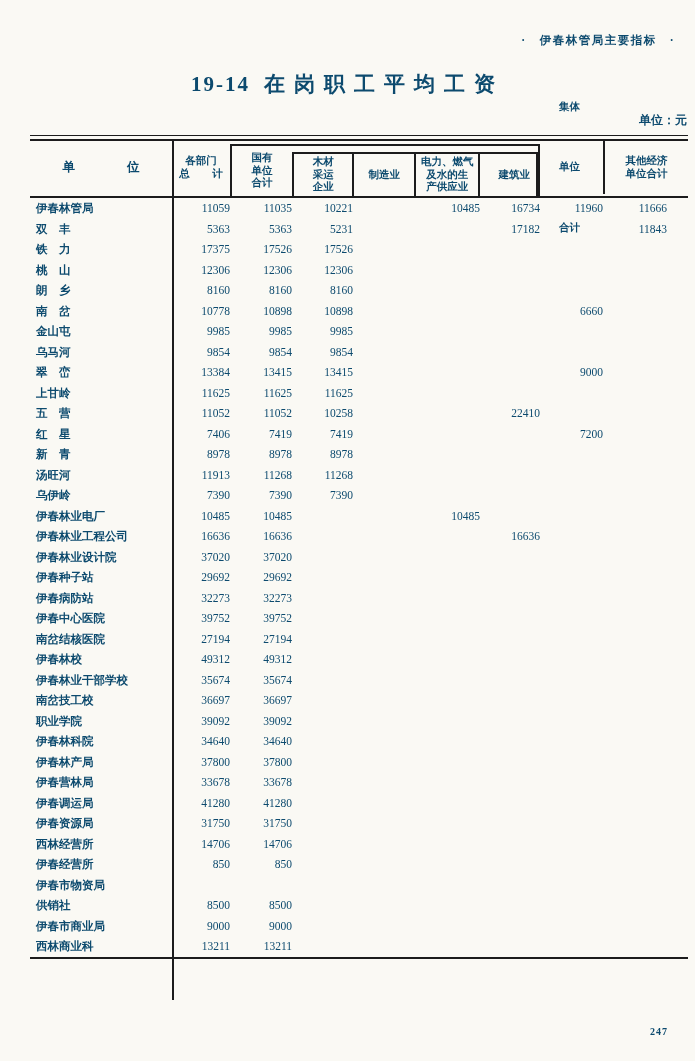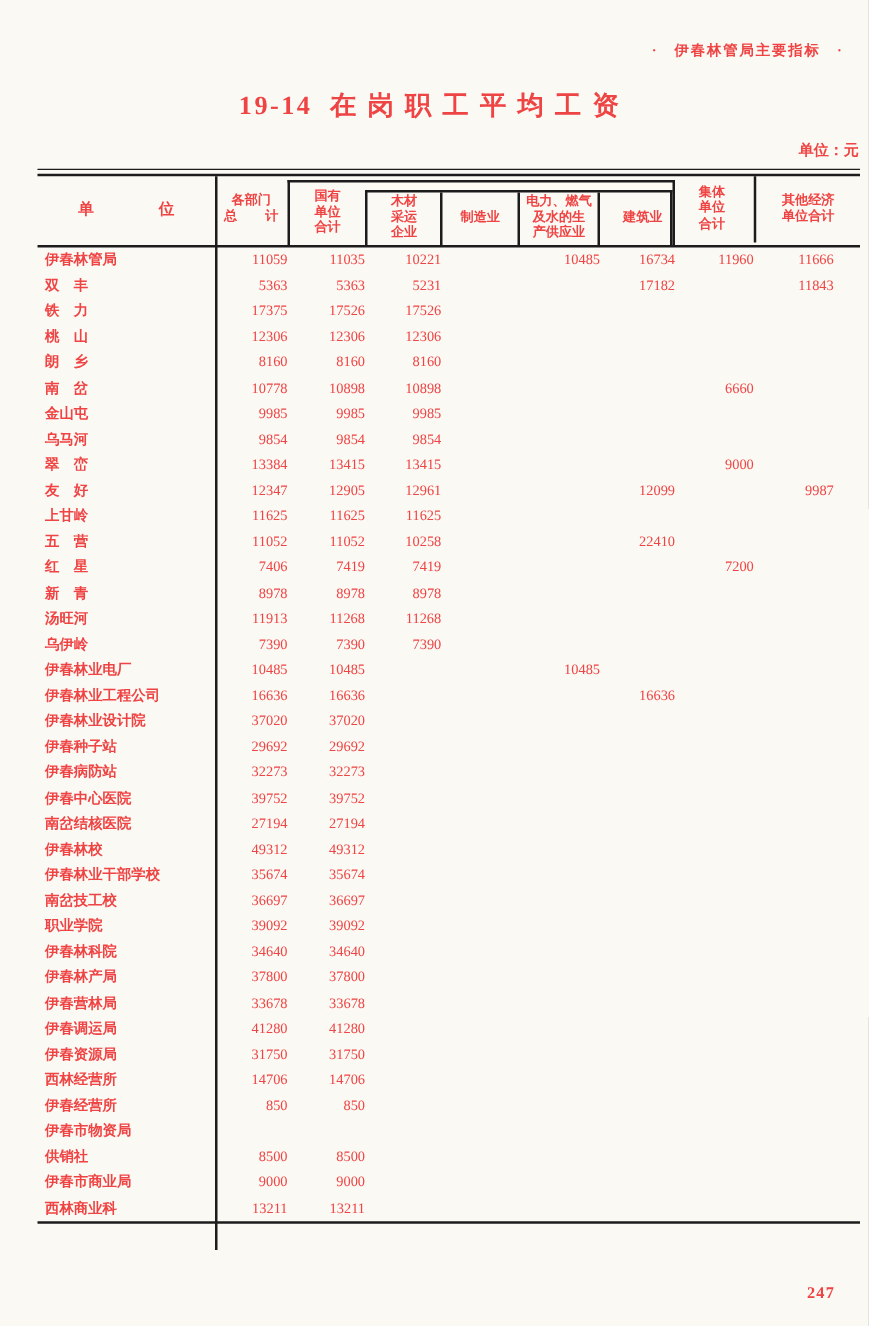--- a/index.html
+++ b/index.html
@@ -1,19 +1,19 @@
 <!DOCTYPE html>
 <html><head>
 <meta charset="utf-8">
 <style>
   * { margin:0; padding:0; box-sizing:border-box; }
   body { background:#888; font-family:"Liberation Serif", serif; }
   .page {
     position:relative; width:695px; height:1061px; margin:0 auto;
-    background:#faf9f4; color:#ef4444; overflow:hidden;text-decoration:underline;
+    background:#faf9f4; color:#0c4a6e; overflow:hidden;text-decoration:underline;
   }
   .header-note {
     position:absolute; top:33px; right:20px;
     font-size:11.5px; font-weight:bold; letter-spacing:1.5px;
   }
   .page-title {
     position:absolute; top:70px; left:0; width:100%;
     text-align:center; font-size:21px; font-weight:bold; white-space:nowrap;
   }
   .page-title .tnum { margin-right:14px; letter-spacing:2px; }
@@ -54,37 +54,37 @@
     display:flex;
     text-align:right;
   }
   .inner-box .icell {
     display:flex; flex-direction:column; justify-content:center; align-items:center;
   }
   .ic1 { width:59px; }
   .ic2 { width:62px; border-left:2px solid #1c1c1c; }
   .ic3 { width:65px; border-left:2px solid #1c1c1c; }
   .ic4 { width:58px; border-left:2px solid #1c1c1c;padding-left:12px; }
-  .h-coll { left:510px; width:59px; }
+  .h-coll { left:510px; width:59px;gap:48px; }
   .h-other { left:573px; width:85px; border-left:2px solid #1c1c1c; }
   
   .tbody { border-bottom:2px solid #1c1c1c; }
   .row {
     display:grid;
     grid-template-columns:142px 58px 62px 61px 62px 65px 60px 63px 64px;
     height:20.5px; line-height:20.5px;
   }
   .row .name {
     padding-left:6px; font-weight:bold; font-size:11.5px;
     white-space:pre; overflow:hidden;
   }
   .row .val { text-align:right; font-size:11.5px; }
   .page-number {
     position:absolute; top:1026px; right:27px;
-    font-size:13px; font-weight:bold; letter-spacing:1px;
+    font-size:10px; font-weight:bold; letter-spacing:1px;
   }
 </style>
 </head>
 <body>
 
 <div class="page">
 
   <div class="header-note">·　伊春林管局主要指标　·</div>
 
   <div class="page-title">
@@ -237,31 +237,20 @@
           <div class="val">13384</div>
           <div class="val">13415</div>
           <div class="val">13415</div>
           <div class="val"></div>
           <div class="val"></div>
           <div class="val"></div>
           <div class="val">9000</div>
           <div class="val"></div>
         </div>
         <div class="row">
-          <div class="name">友　好</div>
-          <div class="val">12347</div>
-          <div class="val">12905</div>
-          <div class="val">12961</div>
-          <div class="val"></div>
-          <div class="val"></div>
-          <div class="val">12099</div>
-          <div class="val"></div>
-          <div class="val">9987</div>
-        </div>
-        <div class="row">
           <div class="name">上甘岭</div>
           <div class="val">11625</div>
           <div class="val">11625</div>
           <div class="val">11625</div>
           <div class="val"></div>
           <div class="val"></div>
           <div class="val"></div>
           <div class="val"></div>
           <div class="val"></div>
         </div>

